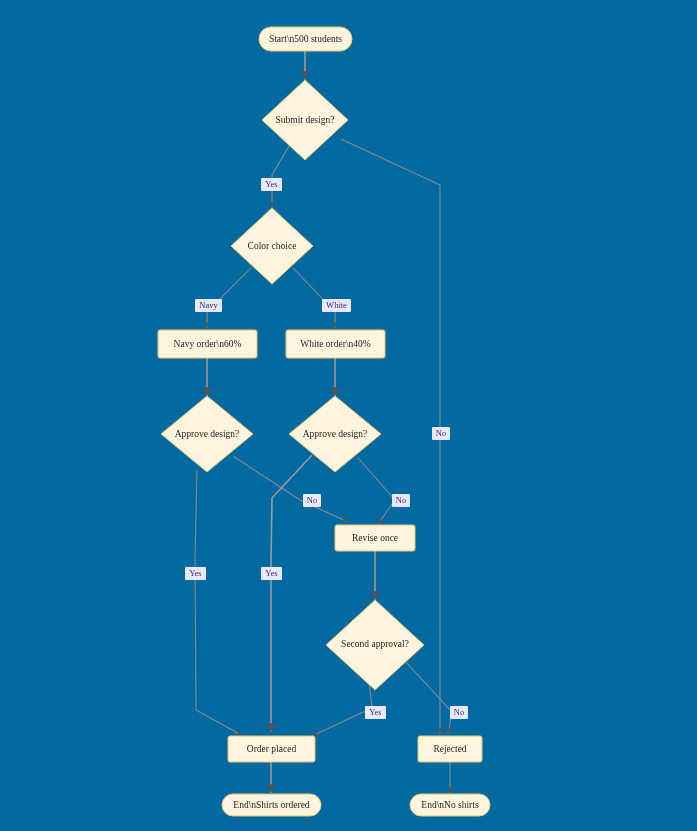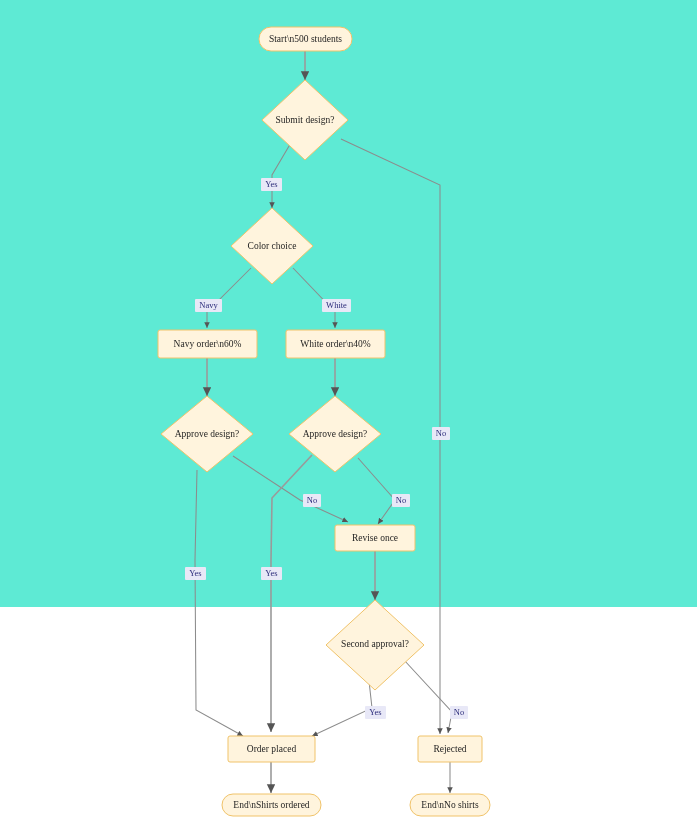--- a/index.html
+++ b/index.html
@@ -9,22 +9,22 @@
   }
   body {
     width: 697px;
     height: 831px;
     font-family: "Liberation Serif", "DejaVu Serif", serif;
     overflow: hidden;
   }
   #flowchart-root {
     position: relative;
     width: 697px;
-    height: 607px;
-    background: #5eead4;
+    height: 831px;
+    background: #0369a1;
   }
   svg.fc {
     display: block;
     width: 697px;
     height: 831px;
   }
   .node-shape {
     fill: #fff4dd;
     stroke: #f0c36a;
     stroke-width: 1;

